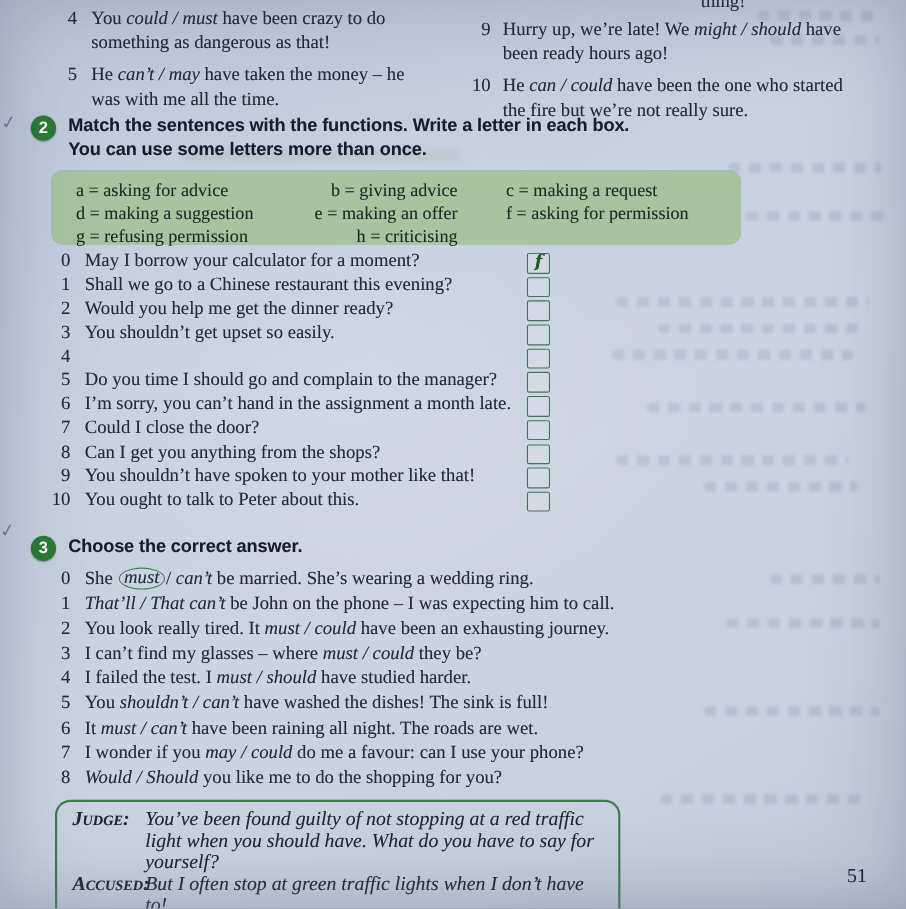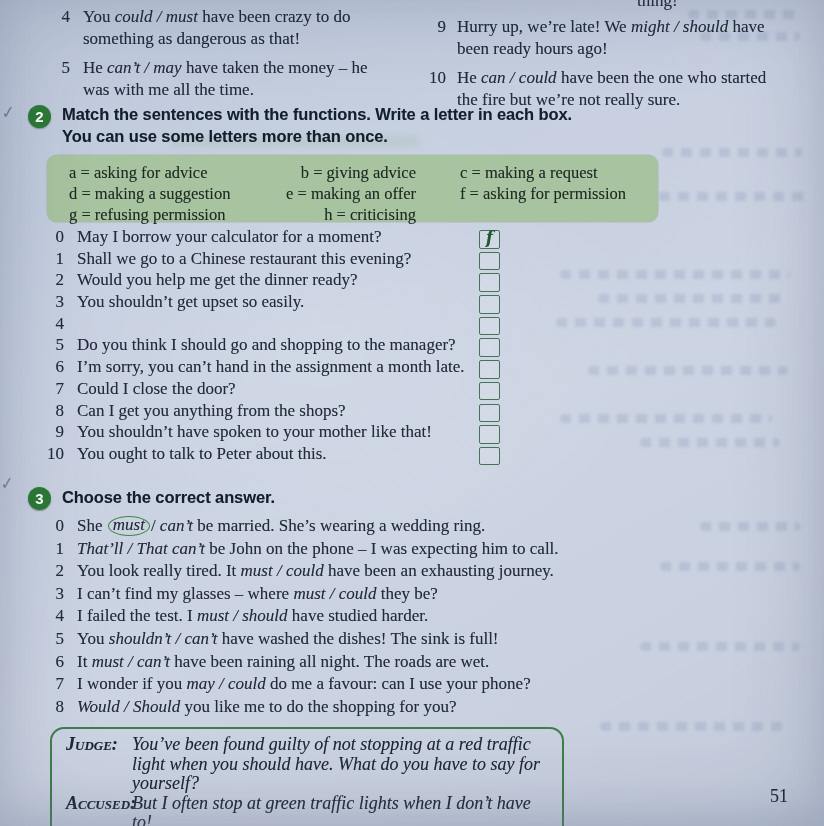--- a/index.html
+++ b/index.html
@@ -108,21 +108,21 @@
       <div class="titem">
         <span class="num">10</span>
         <span class="txt"><span class="seg">He </span><span class="seg it">can / could</span><span class="seg"> have been the one who started the fire but we’re not really sure.</span></span>
       </div>
     </div>
 
   <span class="pencil" style="left:1px;top:102px;">✓</span>
   <div class="badge" id="badge2" style="left: 28px; top: 105px; background: rgb(43, 122, 53);">2</div>
   <div class="hdr" style="left:62px;top:105px;">Match the sentences with the functions. Write a letter in each box.</div>
   <div class="hdr" style="left:62px;top:127px;">You can use some letters more than once.</div>
-  <div class="fnbox" id="fnbox" style="background: rgb(168, 195, 159);">
+  <div class="fnbox" id="fnbox" style="background: rgb(168, 195, 159); padding-left: 15px;">
       <div class="fcol fc0">
         <div class="fline">a = asking for advice</div>
         <div class="fline">d = making a suggestion</div>
         <div class="fline">g = refusing permission</div>
       </div>
       <div class="fcol fc1">
         <div class="fline">b = giving advice</div>
         <div class="fline">e = making an offer</div>
         <div class="fline">h = criticising</div>
       </div>
@@ -146,21 +146,21 @@
       </div>
       <div class="erow">
         <span class="num">3</span>
         <span class="txt">You shouldn’t get upset so easily.</span>
       </div>
       <div class="erow">
         <span class="num">4</span>
       </div>
       <div class="erow">
         <span class="num">5</span>
-        <span class="txt">Do you think I should go and shopping to the manager?</span>
+        <span class="txt">Do you time I should go and complain to the manager?</span>
       </div>
       <div class="erow">
         <span class="num">6</span>
         <span class="txt">I’m sorry, you can’t hand in the assignment a month late.</span>
       </div>
       <div class="erow">
         <span class="num">7</span>
         <span class="txt">Could I close the door?</span>
       </div>
       <div class="erow">

